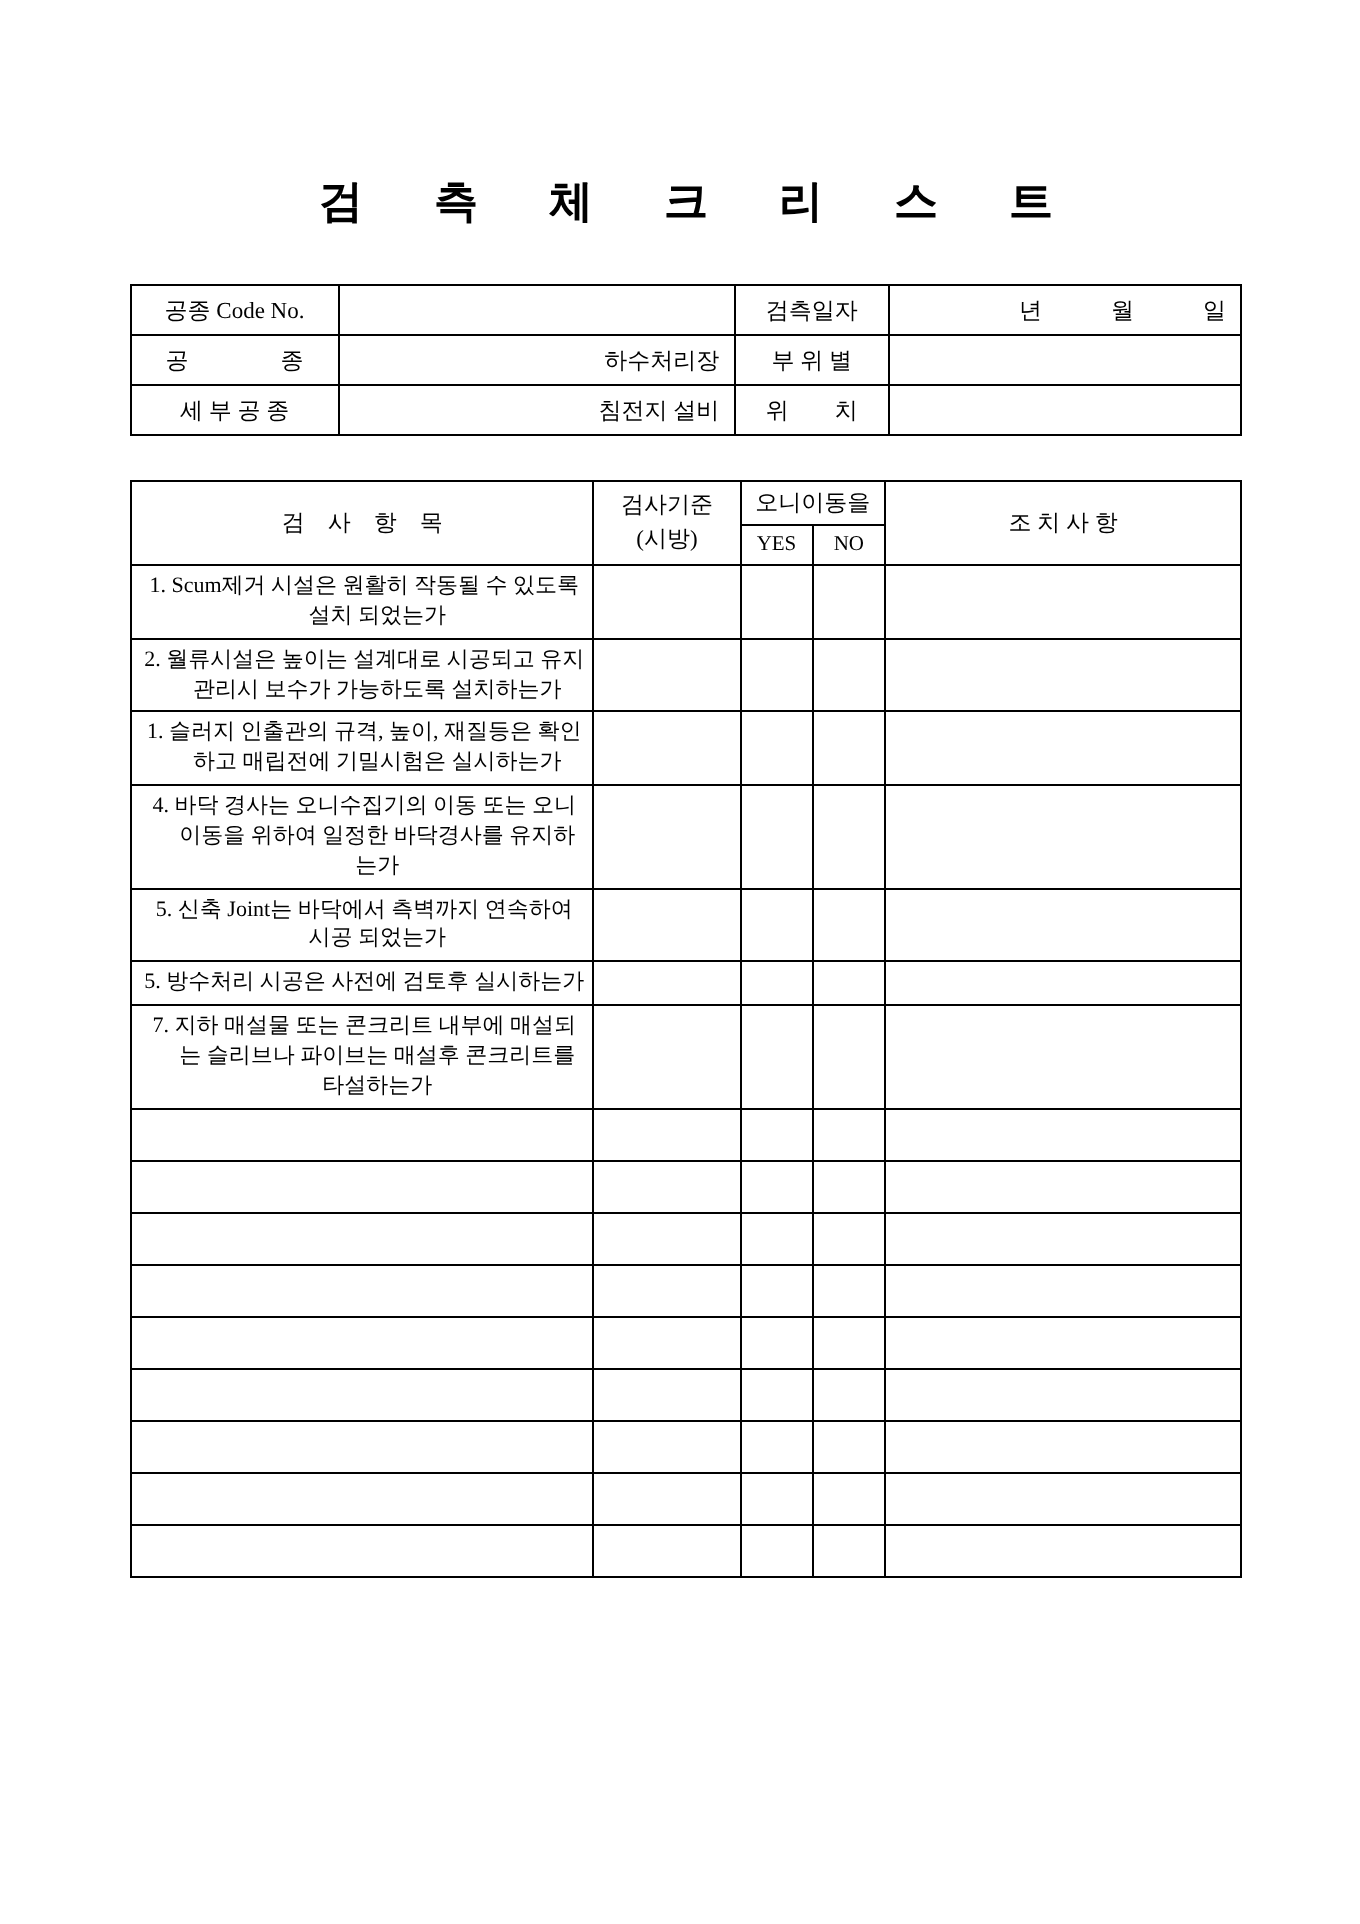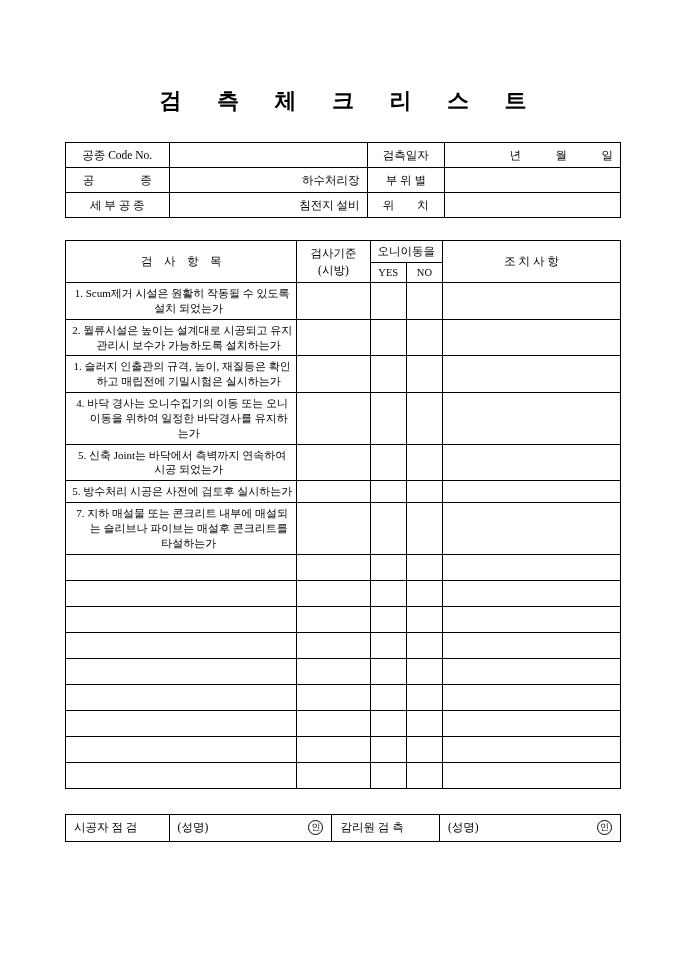--- a/index.html
+++ b/index.html
@@ -245,32 +245,16 @@
   </table>
 
   <table class="sig-table">
     <colgroup>
       <col style="width:103px">
         <col style="width:162px">
         <col style="width:107px">
         <col style="width:180px">
     </colgroup>
     <tbody>
-      <tr>
-        <td class="sig-lbl">시공자 점 검</td>
-        <td class="sig-name">
-          <div class="inner">
-            <span>(성명)</span>
-            <span class="seal">인</span>
-          </div>
-        </td>
-        <td class="sig-lbl">감리원 검 측</td>
-        <td class="sig-name">
-          <div class="inner">
-            <span>(성명)</span>
-            <span class="seal">인</span>
-          </div>
-        </td>
-      </tr>
     </tbody>
   </table>
 
 </div>
 
 </body></html>

